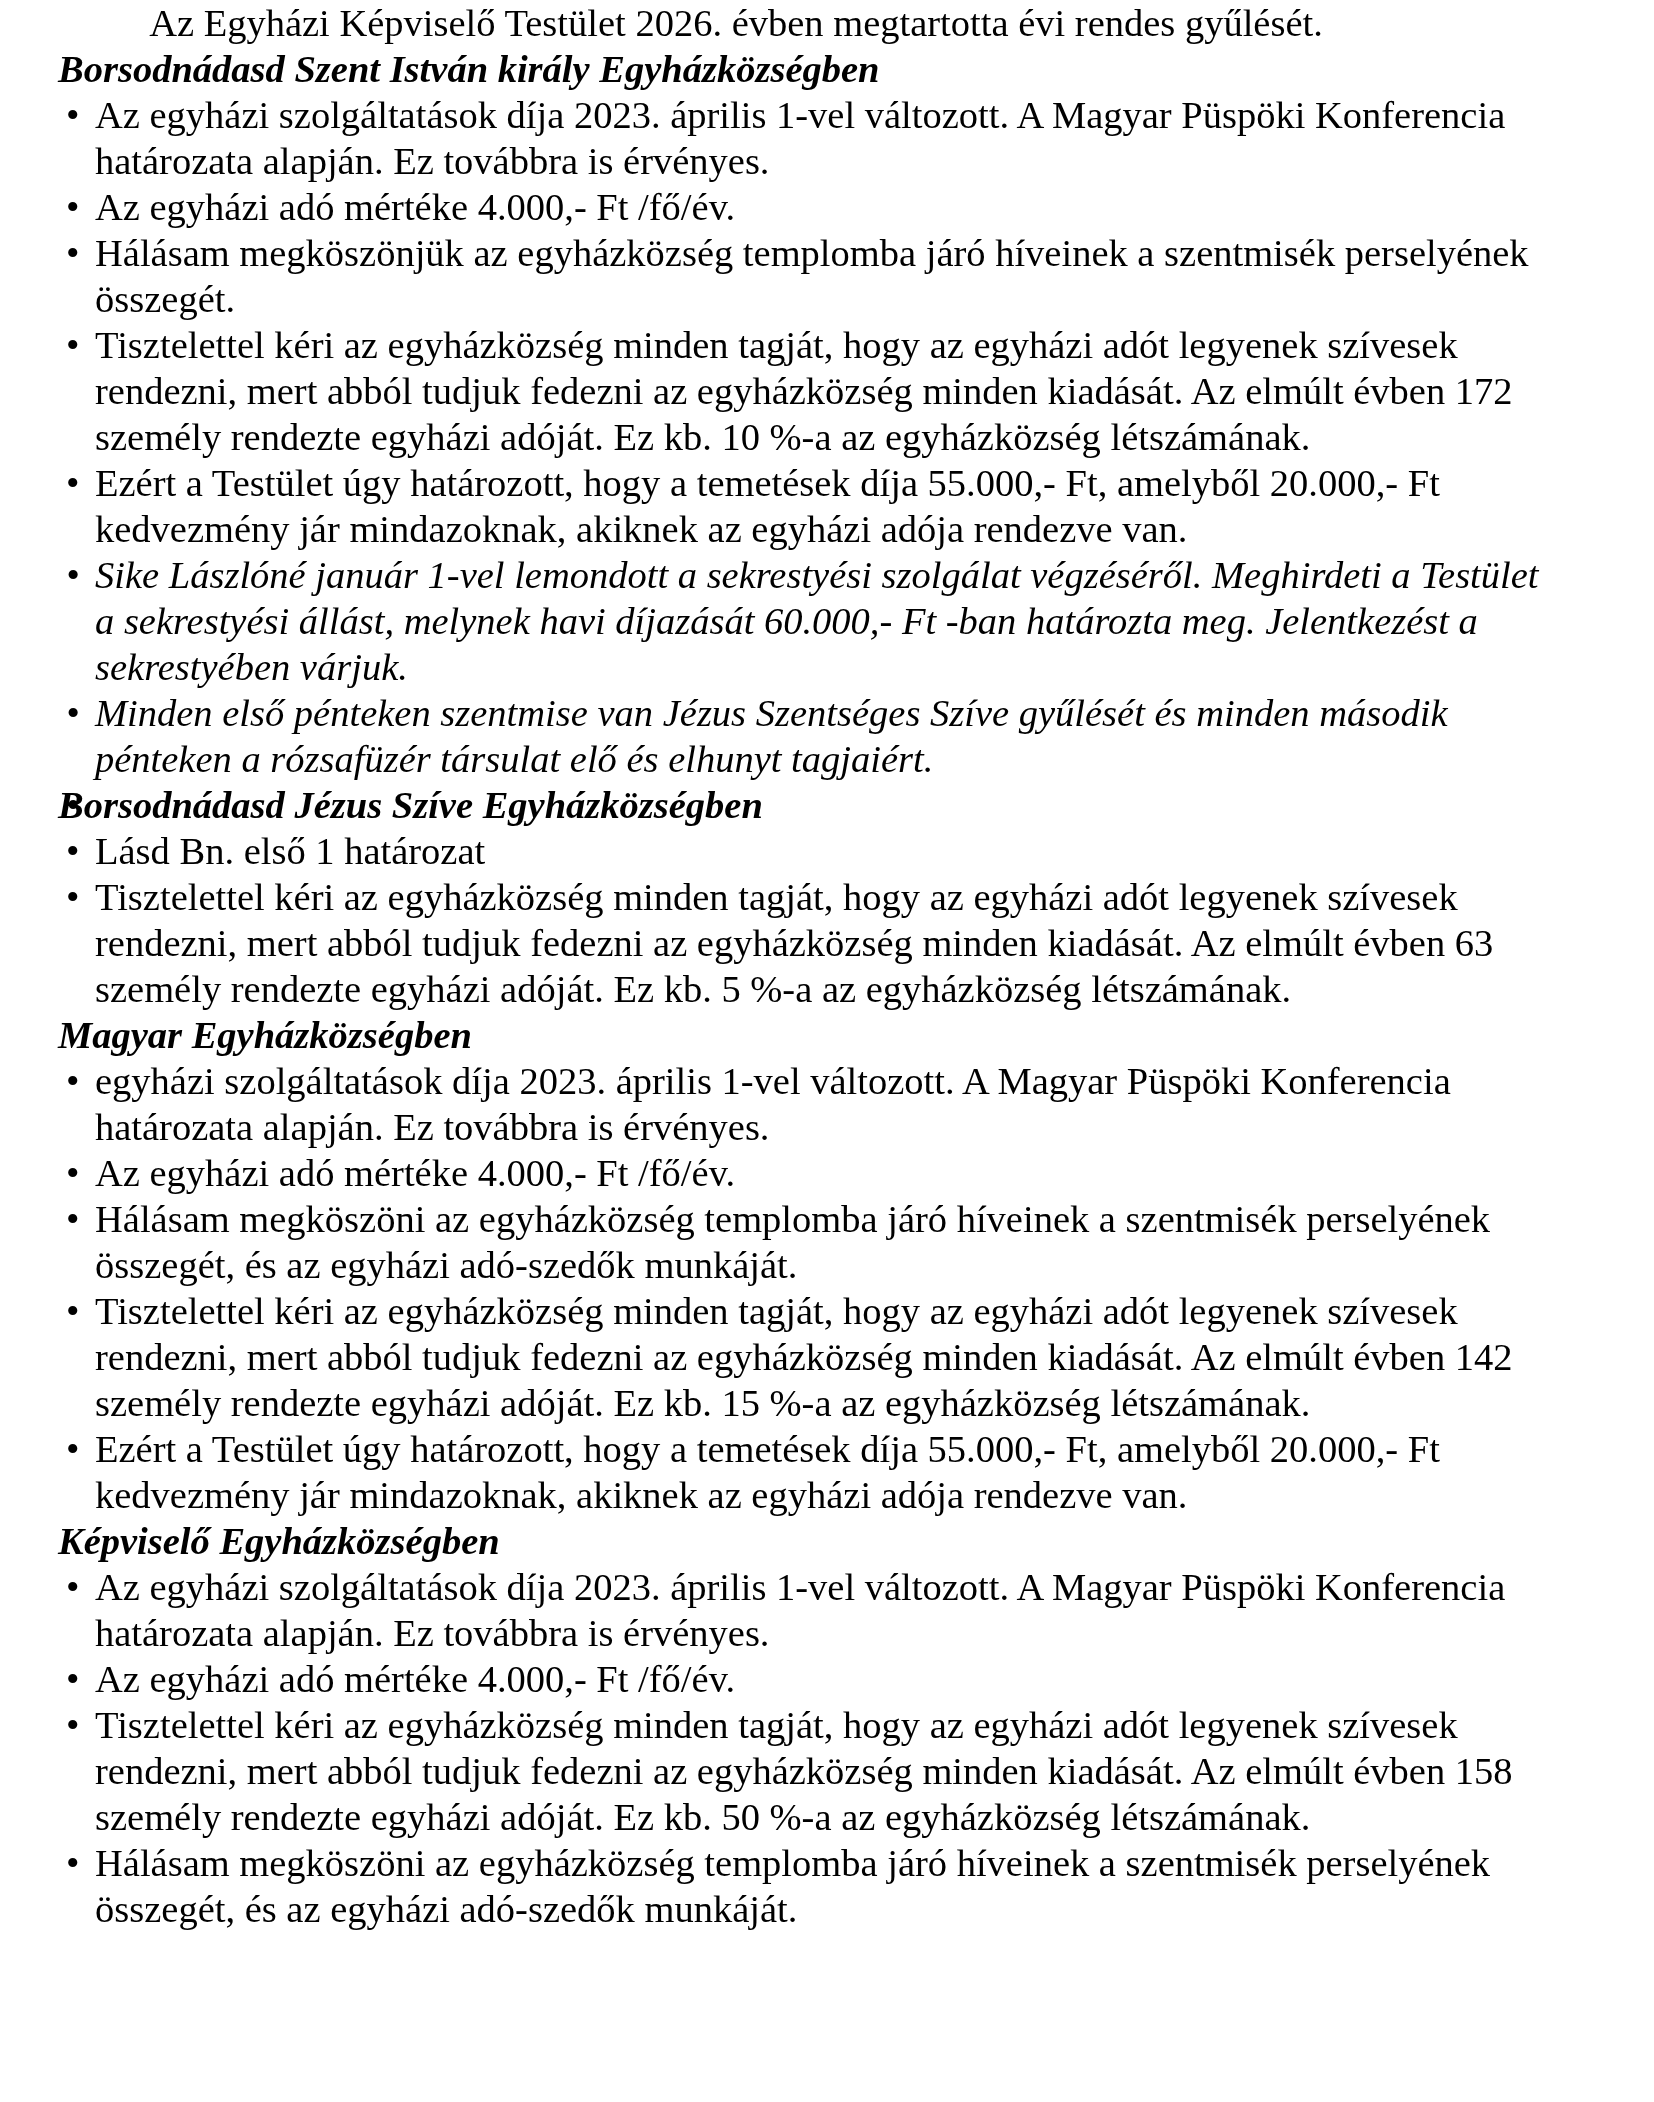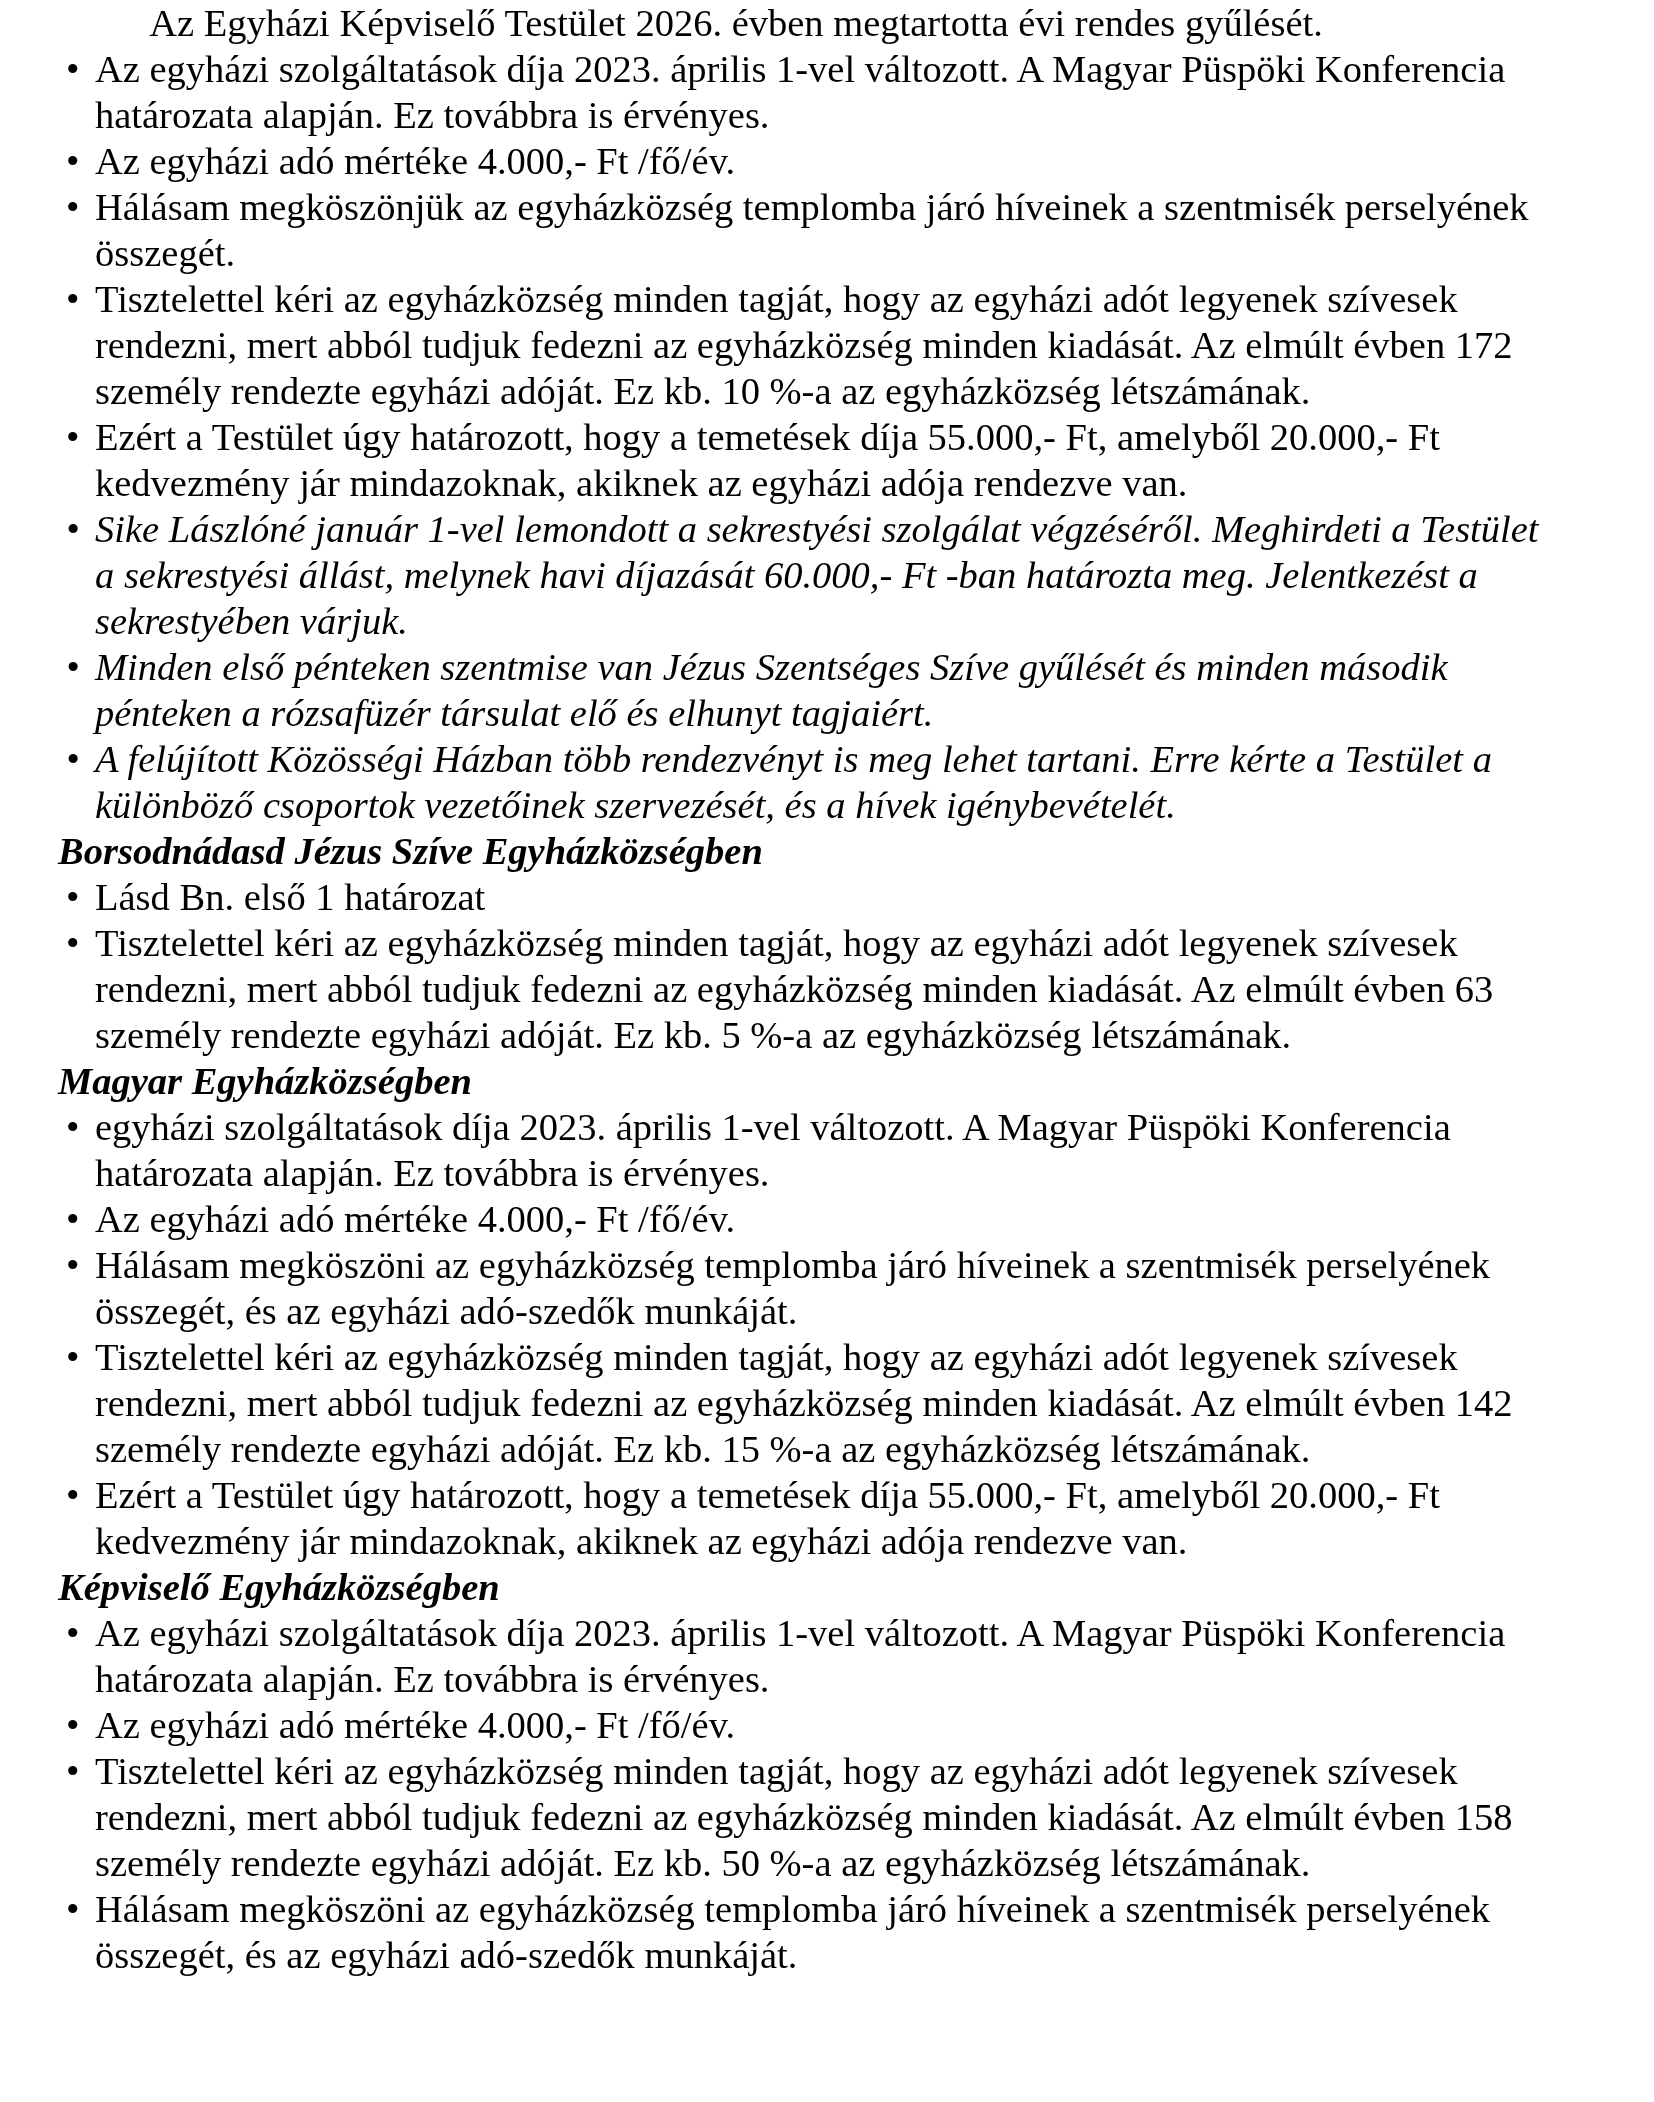--- a/index.html
+++ b/index.html
@@ -39,28 +39,29 @@
     left: 8px;
     top: 0;
   }
 </style>
 </head>
 <body>
 
 <div class="page">
   <div class="title-line">Az Egyházi Képviselő Testület 2026. évben megtartotta évi rendes gyűlését.</div>
   <div id="sections">
+      <div class="section-heading">Borsodnádasd Szent István király Egyházközségben</div>
       <div class="bullet-item"><span class="bullet">•</span><span>Az egyházi szolgáltatások díja 2023. április 1-vel változott. A Magyar Püspöki Konferencia határozata alapján. Ez továbbra is érvényes.</span></div>
       <div class="bullet-item"><span class="bullet">•</span><span>Az egyházi adó mértéke 4.000,- Ft /fő/év.</span></div>
       <div class="bullet-item"><span class="bullet">•</span><span>Hálásam megköszönjük az egyházközség templomba járó híveinek a szentmisék perselyének összegét.</span></div>
       <div class="bullet-item"><span class="bullet">•</span><span>Tisztelettel kéri az egyházközség minden tagját, hogy az egyházi adót legyenek szívesek rendezni, mert abból tudjuk fedezni az egyházközség minden kiadását. Az elmúlt évben 172 személy rendezte egyházi adóját. Ez kb. 10 %-a az egyházközség létszámának.</span></div>
       <div class="bullet-item"><span class="bullet">•</span><span>Ezért a Testület úgy határozott, hogy a temetések díja 55.000,- Ft, amelyből 20.000,- Ft kedvezmény jár mindazoknak, akiknek az egyházi adója rendezve van.</span></div>
       <div class="bullet-item italic"><span class="bullet">•</span><span>Sike Lászlóné január 1-vel lemondott a sekrestyési szolgálat végzéséről. Meghirdeti a Testület a sekrestyési állást, melynek havi díjazását 60.000,- Ft -ban határozta meg. Jelentkezést a sekrestyében várjuk.</span></div>
       <div class="bullet-item italic"><span class="bullet">•</span><span>Minden első pénteken szentmise van Jézus Szentséges Szíve gyűlését és minden második pénteken a rózsafüzér társulat elő és elhunyt tagjaiért.</span></div>
-      <div class="bullet-item italic"><span class="bullet">•</span><span>A felújított Közösségi Házban több rendezvényt is meg lehet tartani. Erre kérte a Testület a különböző csoportok vezetőinek szervezését, és a hívek igénybevételét.</span></div>
+      <div class="bullet-item italic"><span class="bullet">•</span></div>
       <div class="section-heading">Borsodnádasd Jézus Szíve Egyházközségben</div>
       <div class="bullet-item"><span class="bullet">•</span><span>Lásd Bn. első 1 határozat</span></div>
       <div class="bullet-item"><span class="bullet">•</span><span>Tisztelettel kéri az egyházközség minden tagját, hogy az egyházi adót legyenek szívesek rendezni, mert abból tudjuk fedezni az egyházközség minden kiadását. Az elmúlt évben 63 személy rendezte egyházi adóját. Ez kb. 5 %-a az egyházközség létszámának.</span></div>
       <div class="section-heading">Magyar Egyházközségben</div>
       <div class="bullet-item"><span class="bullet">•</span><span>egyházi szolgáltatások díja 2023. április 1-vel változott. A Magyar Püspöki Konferencia határozata alapján. Ez továbbra is érvényes.</span></div>
       <div class="bullet-item"><span class="bullet">•</span><span>Az egyházi adó mértéke 4.000,- Ft /fő/év.</span></div>
       <div class="bullet-item"><span class="bullet">•</span><span>Hálásam megköszöni az egyházközség templomba járó híveinek a szentmisék perselyének összegét, és az egyházi adó-szedők munkáját.</span></div>
       <div class="bullet-item"><span class="bullet">•</span><span>Tisztelettel kéri az egyházközség minden tagját, hogy az egyházi adót legyenek szívesek rendezni, mert abból tudjuk fedezni az egyházközség minden kiadását. Az elmúlt évben 142 személy rendezte egyházi adóját. Ez kb. 15 %-a az egyházközség létszámának.</span></div>
       <div class="bullet-item"><span class="bullet">•</span><span>Ezért a Testület úgy határozott, hogy a temetések díja 55.000,- Ft, amelyből 20.000,- Ft kedvezmény jár mindazoknak, akiknek az egyházi adója rendezve van.</span></div>
       <div class="section-heading">Képviselő Egyházközségben</div>

